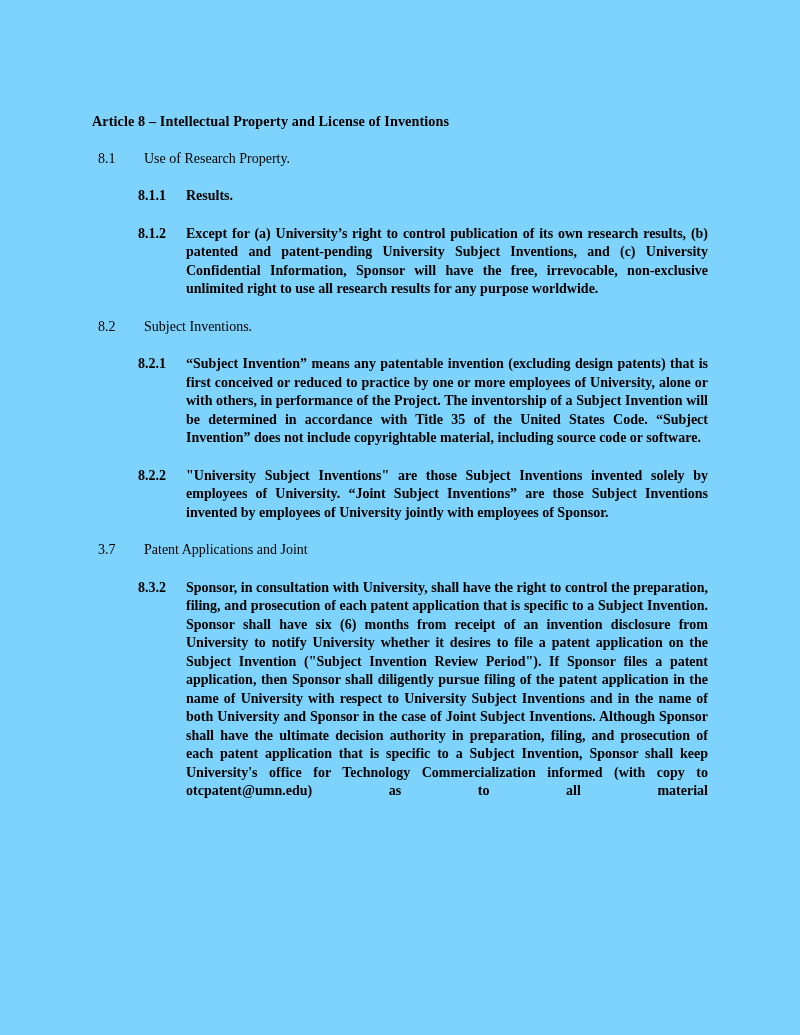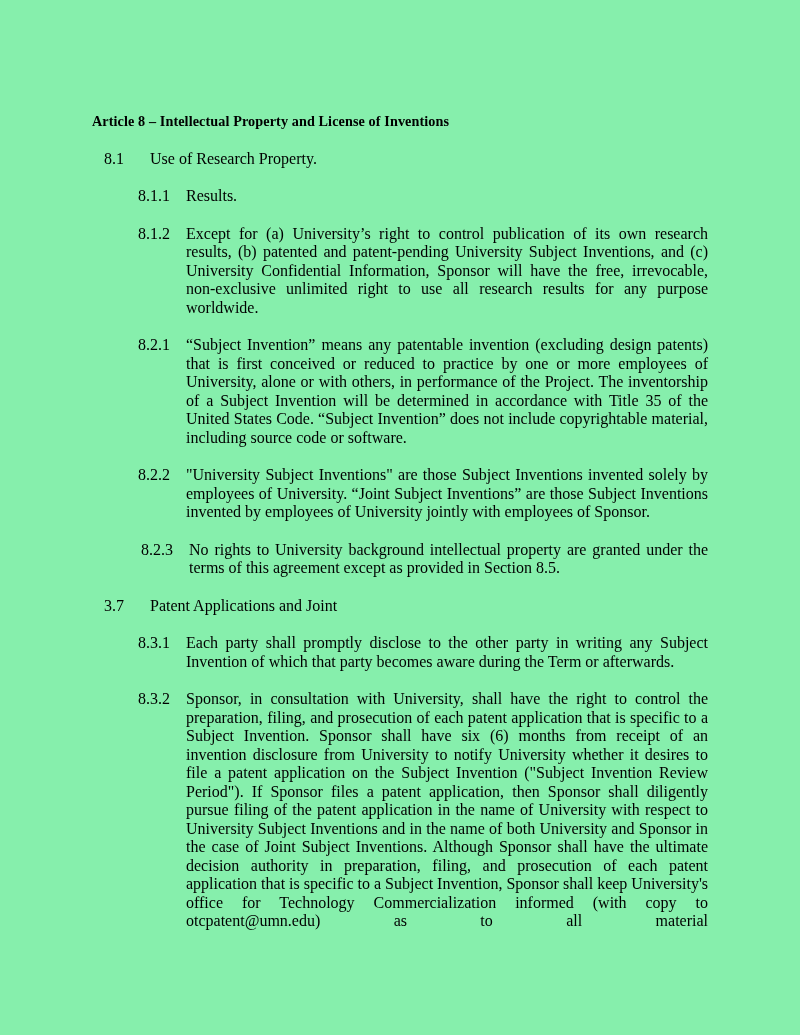--- a/index.html
+++ b/index.html
@@ -8,21 +8,21 @@
     background: #ffffff;
   }
   body {
     font-family: "Liberation Serif", "DejaVu Serif", serif;
     color: #000000;
   }
   .page {
     position: relative;
     width: 800px;
     height: 1035px;
-    background: #86efac;
+    background: #7dd3fc;
     overflow: hidden;
     box-sizing: border-box;
   }
   
   .content {
     position: absolute;
     left: 92px;
     top: 112px;
     width: 616px;
   }
@@ -32,44 +32,45 @@
     line-height: 18.5px;
     letter-spacing: 0.1px;
     margin: 0 0 19px 0;
     text-align: left;
     white-space: nowrap;
   }
   
   .clause1 {
     position: relative;
     padding-left: 46px;
-    font-size: 16px;
+    font-size: 14px;
     line-height: 18.5px;
-    margin: 0 0 16px 12px;
+    margin: 0 0 16px 6px;
     text-align: left;
   }
   .clause1 .num {
     position: absolute;
     left: 0;
     top: 0;
     width: 46px;
     text-align: left;
   }
   
   .clause2 {
     position: relative;
     margin-left: 46px;
     padding-left: 48px;
-    font-size: 16px;
+    font-size: 14px;
     line-height: 18.5px;
     margin-top: 0;
     margin-bottom: 16px;
     text-align: justify;
     text-justify: inter-word;
     hyphens: none;
+    font-weight: bold;
   }
   .clause2 .num {
     position: absolute;
     left: 0;
     top: 0;
     width: 48px;
     text-align: left;
   }
   
   .clause2.noj {
@@ -110,45 +111,41 @@
     <div class="clause2 noj gap-lg">
       <span class="num">8.1.1</span>
       <span class="body">Results.</span>
     </div>
 
     <div class="clause2 last gap-lg">
       <span class="num">8.1.2</span>
       <span class="body">Except for (a) University’s right to control publication of its own research results, (b) patented and patent-pending University Subject Inventions, and (c) University Confidential Information, Sponsor will have the free, irrevocable, non-exclusive unlimited right to use all research results for any purpose worldwide.</span>
     </div>
 
+    <div class="clause1 gap-lg">
+      <span class="num">8.2</span>
+      <span>Subject Inventions.</span>
+    </div>
 
     <div class="clause2 last gap-lg">
       <span class="num">8.2.1</span>
       <span class="body">“Subject Invention” means any patentable invention (excluding design patents) that is first conceived or reduced to practice by one or more employees of University, alone or with others, in performance of the Project. The inventorship of a Subject Invention will be determined in accordance with Title 35 of the United States Code. “Subject Invention” does not include copyrightable material, including source code or software.</span>
     </div>
 
     <div class="clause2 last gap-lg">
       <span class="num">8.2.2</span>
       <span class="body">"University Subject Inventions" are those Subject Inventions invented solely by employees of University. “Joint Subject Inventions” are those Subject Inventions invented by employees of University jointly with employees of Sponsor.</span>
     </div>
 
-    <div class="clause2 shifted last gap-lg">
-      <span class="num">8.2.3</span>
-      <span class="body">No rights to University background intellectual property are granted under the terms of this agreement except as provided in Section 8.5.</span>
-    </div>
 
     <div class="clause1 gap-lg">
       <span class="num">3.7</span>
       <span>Patent Applications and Joint</span>
     </div>
 
-    <div class="clause2 last gap-lg">
-      <span class="num">8.3.1</span>
-      <span class="body">Each party shall promptly disclose to the other party in writing any Subject Invention of which that party becomes aware during the Term or afterwards.</span>
-    </div>
 
     <div class="clause2">
       <span class="num">8.3.2</span>
       <span class="body">Sponsor, in consultation with University, shall have the right to control the preparation, filing, and prosecution of each patent application that is specific to a Subject Invention.  Sponsor shall have six (6) months from receipt of an invention disclosure from University to notify University whether it desires to file a patent application on the Subject Invention ("Subject Invention Review Period").  If Sponsor files a patent application, then Sponsor shall diligently pursue filing of the patent application in the name of University with respect to University Subject Inventions and in the name of both University and Sponsor in the case of Joint Subject Inventions. Although Sponsor shall have the ultimate decision authority in preparation, filing, and prosecution of each patent application that is specific to a Subject Invention, Sponsor shall keep University's office for Technology Commercialization informed (with copy to otcpatent@umn.edu) as to all material</span>
     </div>
 
   </div>
 </div>
 
 </body></html>

